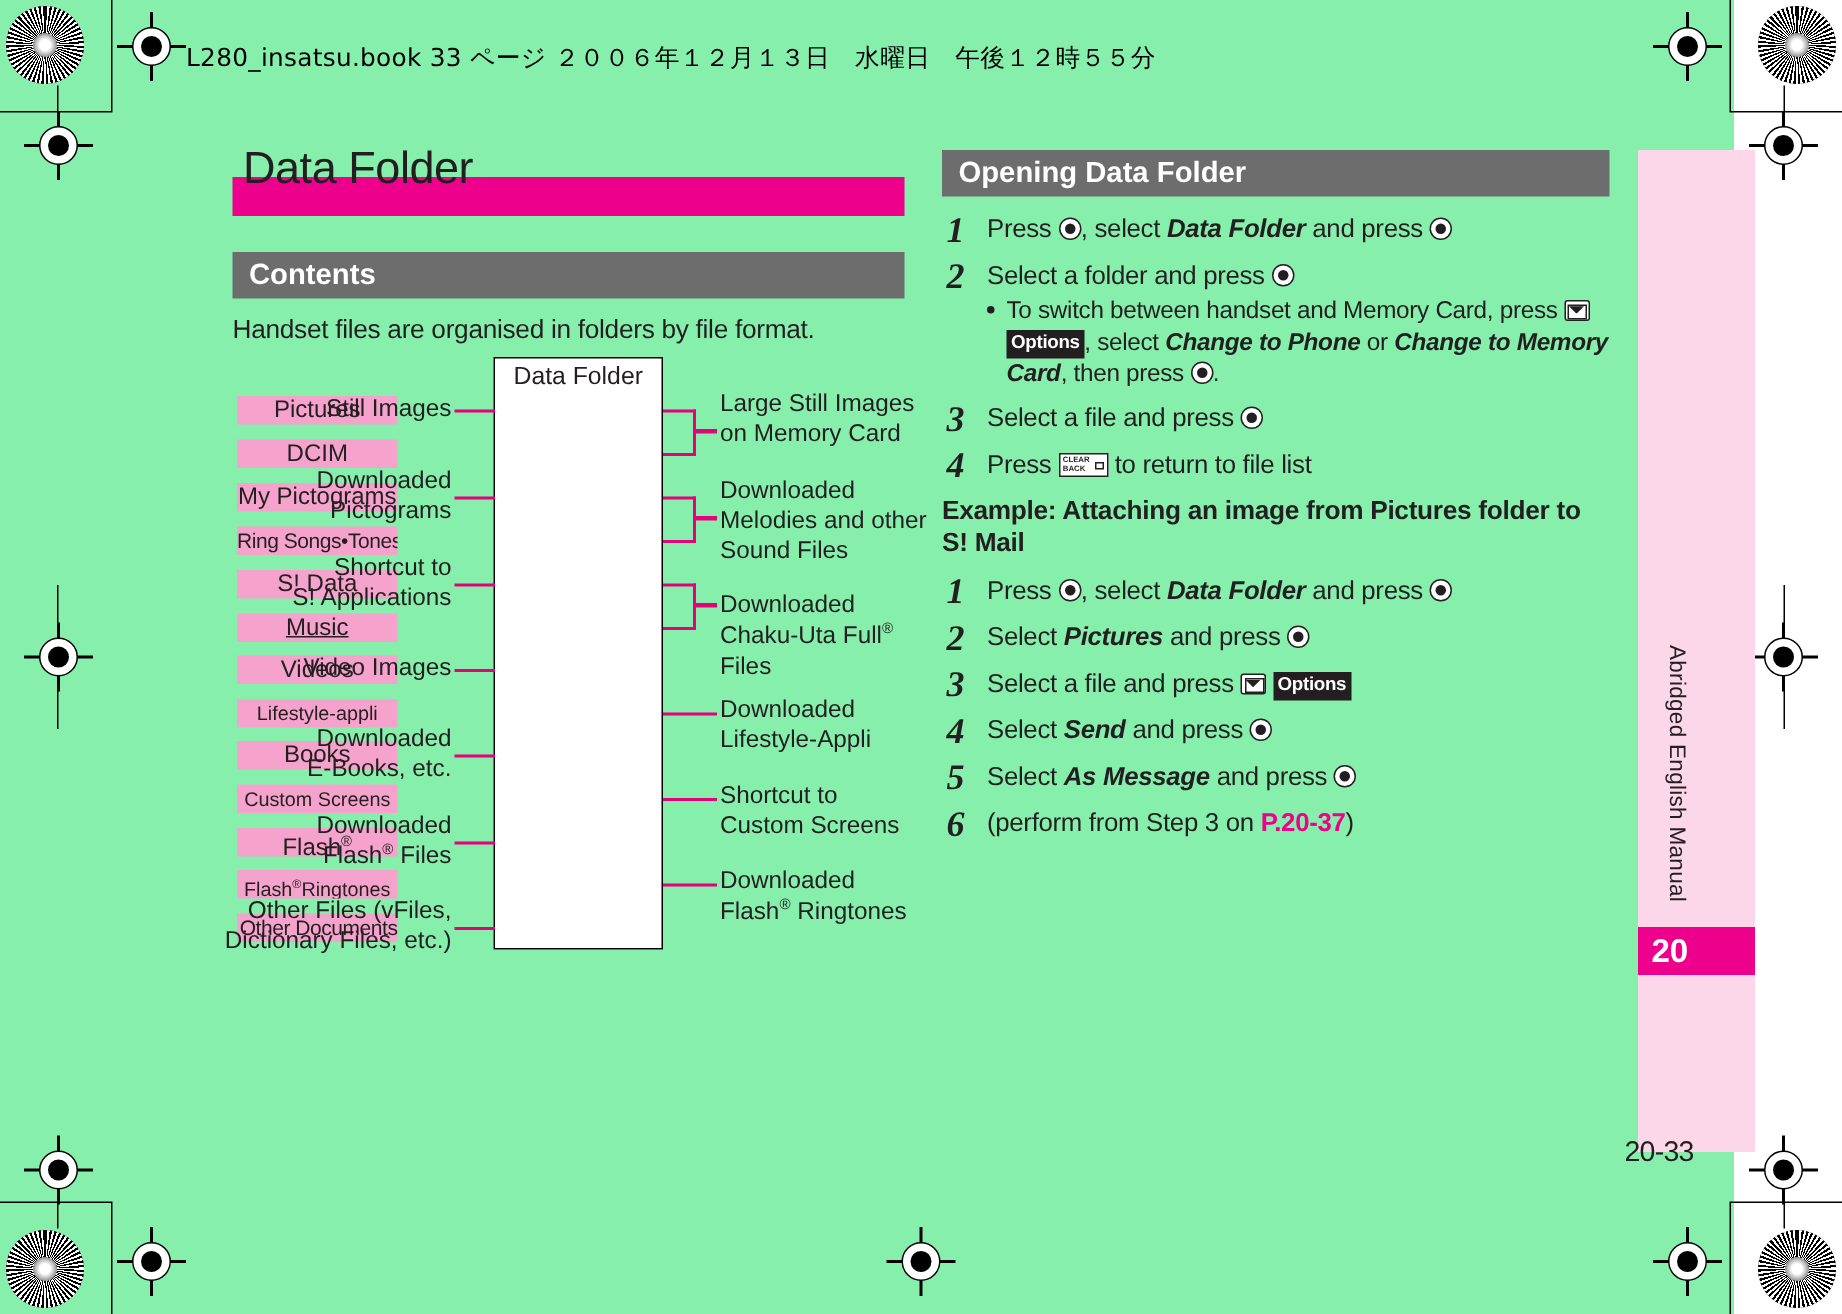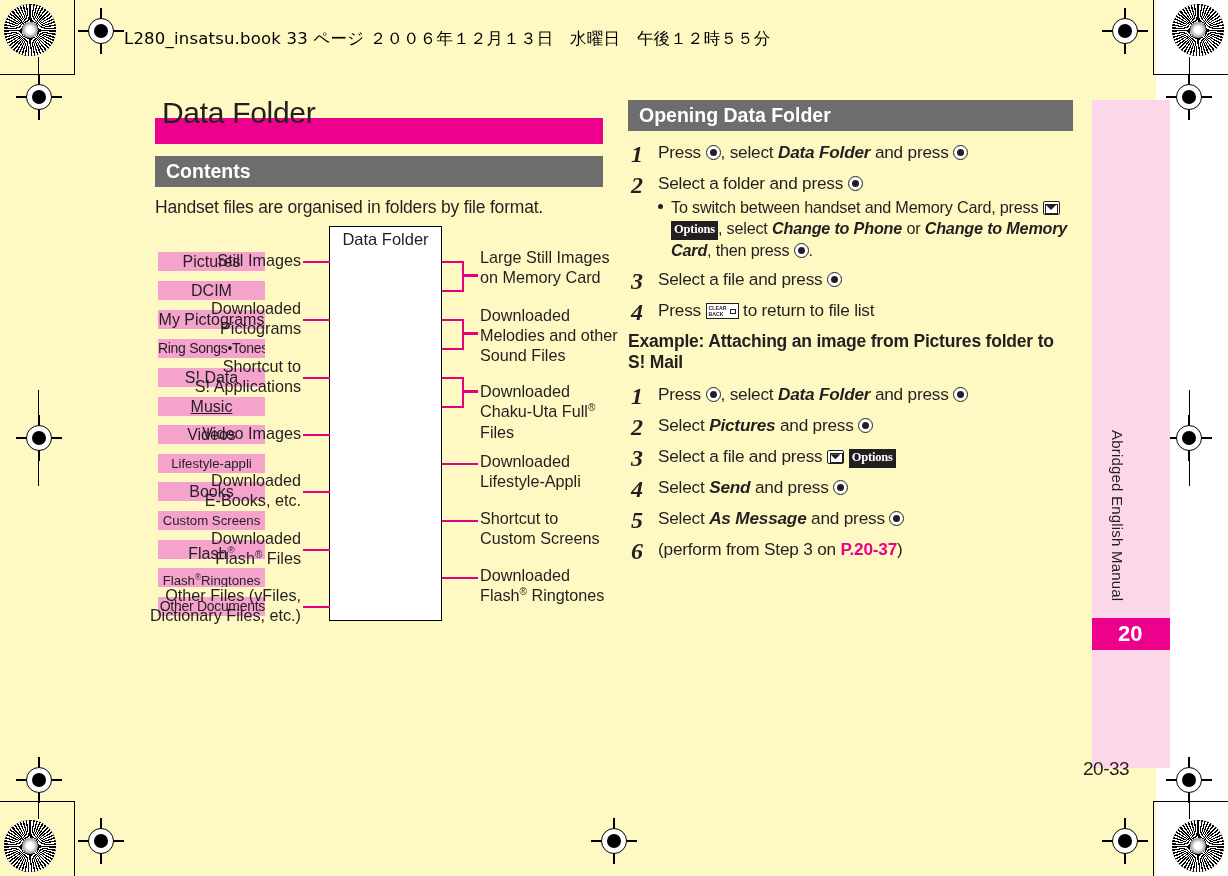--- a/index.html
+++ b/index.html
@@ -6,21 +6,21 @@
   html, body {
     margin: 0; padding: 0;
     width: 1228px; height: 876px;
     background: #ffffff;
     font-family: "Liberation Sans", sans-serif;
     overflow: hidden;
   }
   #page {
     position: relative;
     width: 1156px; height: 876px;
-    background: #fef9c3;
+    background: #86efac;
   }
 
   
   .reg {
     position: absolute;
     width: 46px; height: 46px;
   }
   .reg .circ-out {
     position: absolute; left: 10px; top: 10px;
     width: 26px; height: 26px;
@@ -259,21 +259,21 @@
   }
   .k-soft {
     display: inline-block;
     background: #231f20;
     color: #fff;
     font-size: 12.5px;
     font-weight: bold;
     padding: 1px 3px 2px 3px;
     letter-spacing: -0.2px;
     vertical-align: 1px;
-    font-family: Liberation Serif, serif;
+    font-family: Liberation Sans, sans-serif;
   }
   .k-clear {
     display: inline-block;
     border: 1.2px solid #231f20;
     background: #fff;
     padding: 1px 2px;
     vertical-align: -3px;
     position: relative;
     width: 33px; height: 16px;
   }
@@ -312,21 +312,21 @@
   }
   .sidetab-num {
     position: absolute;
     left: 1092px; top: 618px;
     width: 78px; height: 32px;
     background: #ec008c;
     color: #fff;
     font-size: 22px;
     font-weight: bold;
     line-height: 32px;
-    padding-left: 26px;
+    padding-left: 9px;
   }
   .pagenum {
     position: absolute;
     left: 1083px; top: 758px;
     font-size: 19px;
     color: #231f20;
     letter-spacing: -0.5px;
   }
 </style>
 </head>
@@ -455,21 +455,21 @@
   <div class="hdr-text">L280_insatsu.book  33 ページ  ２００６年１２月１３日　水曜日　午後１２時５５分</div>
 
   <div class="col-left">
 
     <div style="position:relative;">
       <div class="title-bar">
         <div class="title-text">Data Folder</div>
       </div>
     </div>
 
-    <div class="sec-bar" style="margin-top:12px;">Contents</div>
+    <div class="sec-bar" style="margin-top:24px;">Contents</div>
     <div class="body-line">Handset files are organised in folders by file format.</div>
 
     <div class="diagram">
 
       <div class="folderbox">
         <div class="fb-title">Data Folder</div>
       </div>
 
       <div class="folder" style="top:28px;">Pictures</div>
       <div class="folder" style="top:57px;">DCIM</div>

